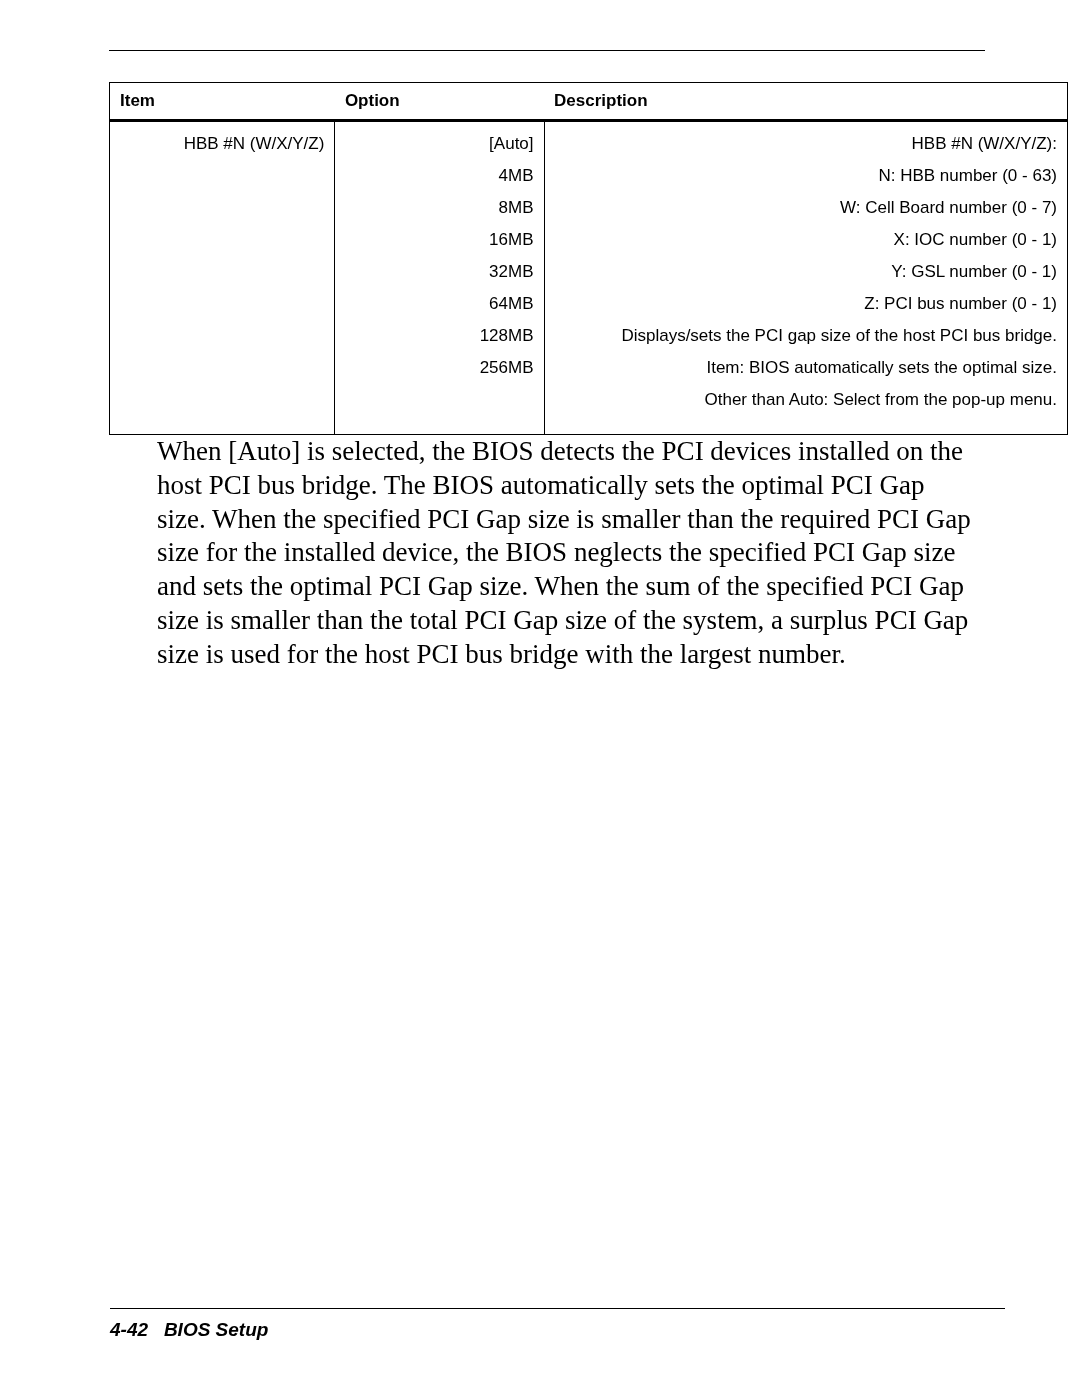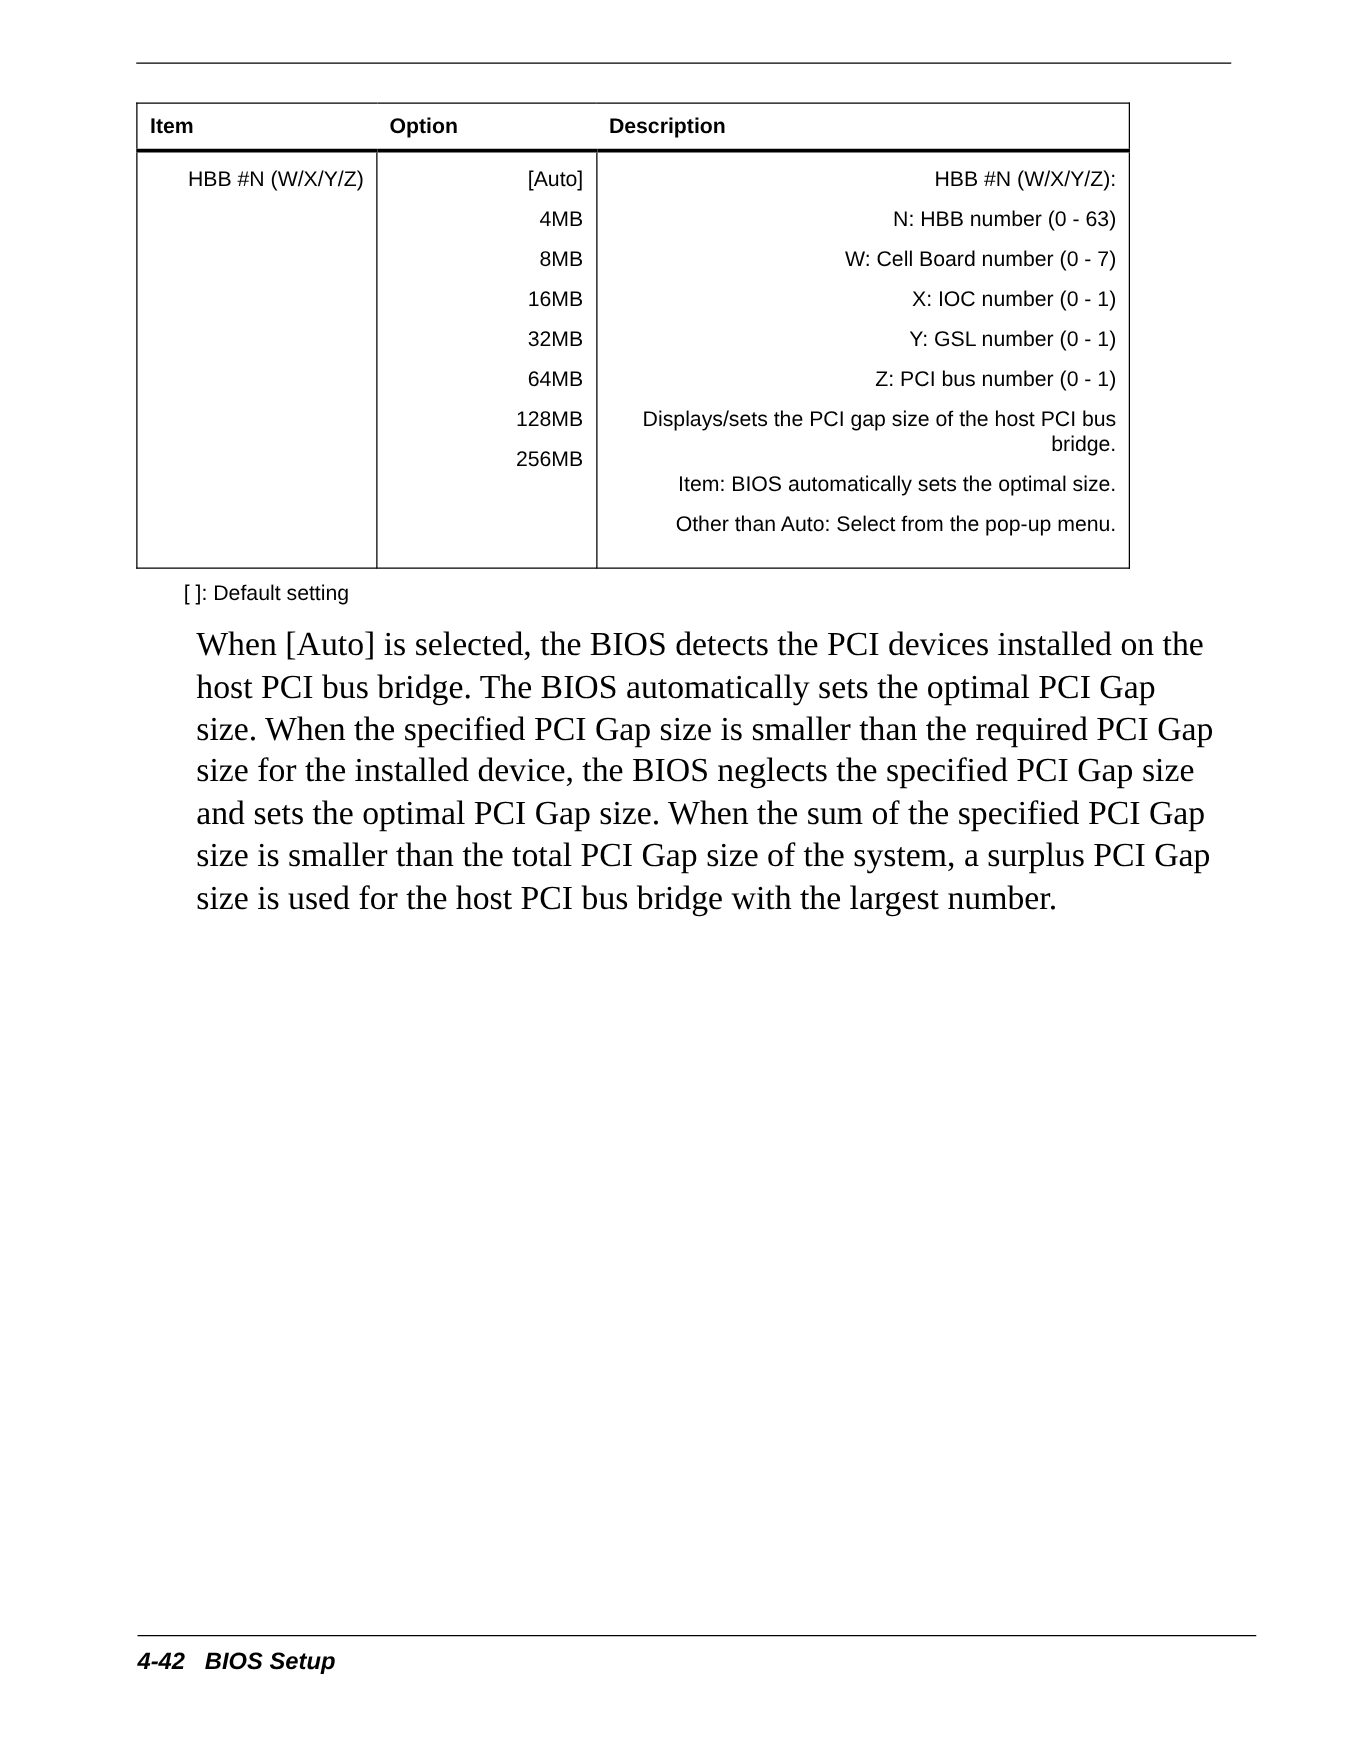--- a/index.html
+++ b/index.html
@@ -27,21 +27,21 @@
     text-align: center;
     font-weight: bold;
     font-style: italic;
     font-size: 19px;
     margin-bottom: 10px;
     margin-left: 14px;
   }
   table.cfg {
     border-collapse: collapse;
     margin-left: 14px;
-    width: 795px;
+    width: 959px;
     font-size: 17px;
   }
   table.cfg th {
     text-align: left;
     font-weight: bold;
     border-top: 1px solid #000;
     border-bottom: 3px solid #000;
     padding: 8px 10px 8px 10px;
     vertical-align: top;
   }
@@ -136,20 +136,19 @@
           <div class="desc-indent">Z: PCI bus number (0 - 1)</div>
           <div>Displays/sets the PCI gap size of the host PCI bus bridge.</div>
           <div>Item: BIOS automatically sets the optimal size.</div>
           <div>Other than Auto: Select from the pop-up menu.</div>
         </div>
       </td>
     </tr>
   </tbody>
     </table>
 
-  <div class="default-note">[       ]: Default setting</div>
 
   <div class="body-text">When [Auto] is selected, the BIOS detects the PCI devices installed on the host PCI bus bridge. The BIOS automatically sets the optimal PCI Gap size. When the specified PCI Gap size is smaller than the required PCI Gap size for the installed device, the BIOS neglects the specified PCI Gap size and sets the optimal PCI Gap size. When the sum of the specified PCI Gap size is smaller than the total PCI Gap size of the system, a surplus PCI Gap size is used for the host PCI bus bridge with the largest number.</div>
 
   <div class="footer">
     <span>4-42</span>&nbsp;&nbsp;&nbsp;<span>BIOS Setup</span>
   </div>
 </div>
 
 </body></html>

